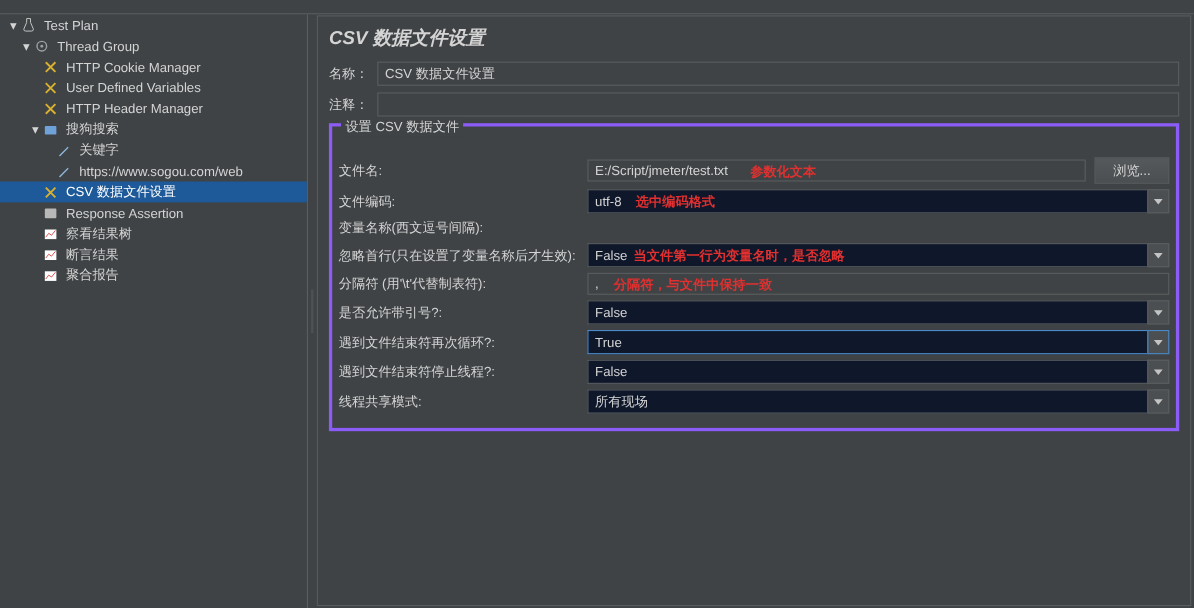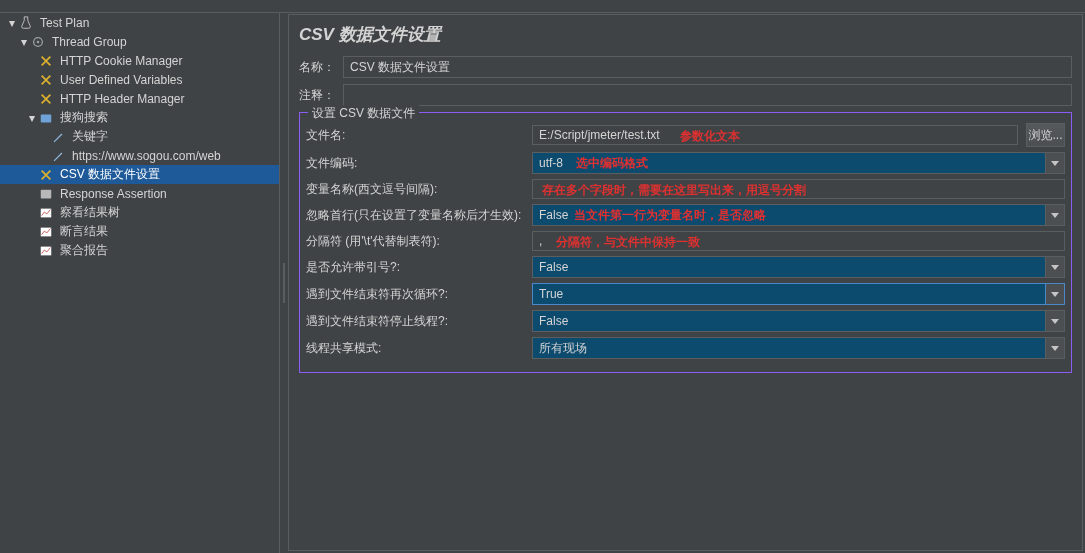--- a/index.html
+++ b/index.html
@@ -14,32 +14,32 @@
 .icon-flask svg,.icon-gear svg,.icon-cross svg,.icon-folder svg,.icon-probe svg,.icon-chart svg { width:14px; height:14px; }
 .label { padding:1px 2px; }
 .splitter { width:8px; background:#3f4345; display:flex; align-items:center; justify-content:center; cursor:col-resize; }
 .splitter-handle { width:2px; height:40px; background:#2b2f31; border-left:1px solid #595d5f; border-right:1px solid #595d5f; }
 .content-panel { flex:1; background:#3f4345; border:1px solid #595d5f; border-top:1px solid #595d5f; margin:1px 2px 2px 0; overflow:hidden; }
 .content-inner { padding:8px 10px 4px 10px; }
 h2.title { font-size:17px; font-weight:bold; font-style:italic; color:#d4d4d4; margin-bottom:10px; }
 .form-row { display:flex; align-items:center; margin-bottom:6px; }
 .form-row .flabel { width:44px; text-align:left; padding-right:4px; }
 .form-row input.textfield { flex:1; height:22px; background:#3f4345; border:1px solid #5a5e60; color:#d4d4d4; padding:0 6px; }
-.groupbox { border:1px solid #8b5cf6; margin-top:2px; padding:10px 6px 8px 6px; position:relative; }
+.groupbox { border:3px solid #8b5cf6; margin-top:2px; padding:28px 6px 8px 6px; position:relative; }
 .group-legend { position:absolute; top:-8px; left:8px; background:#3f4345; padding:0 4px; color:#d4d4d4; }
 .grid-row { display:flex; align-items:center; margin-bottom:5px; position:relative; }
 .grid-row .glabel { width:226px; text-align:left; padding-right:6px; }
 .grid-row .gfield { flex:1; position:relative; }
 .grid-row .textfield { width:100%; height:20px; background:#3f4345; border:1px solid #5a5e60; color:#d4d4d4; padding:0 6px; }
 .combo { display:flex; height:22px; }
-.combo .combo-text { flex:1; border:1px solid #5a5e60; border-right:none; background:#0c4a6e; color:#d4d4d4; padding:2px 6px; display:flex; align-items:center; }
+.combo .combo-text { flex:1; border:1px solid #5a5e60; border-right:none; background:#0f172a; color:#d4d4d4; padding:2px 6px; display:flex; align-items:center; }
 .combo .combo-btn { width:20px; border:1px solid #5a5e60; background:#4b4f51; display:flex; align-items:center; justify-content:center; cursor:pointer; }
 .combo.focused .combo-text,.combo.focused .combo-btn { border-color:#4a88c7; }
 .combo .arrow-down { width:0; height:0; border-left:4px solid transparent; border-right:4px solid transparent; border-top:5px solid #c4c4c4; }
-.btn-browse { width:39px; height:24px; margin-left:8px; background:linear-gradient(#55595b,#4b4f51); border:1px solid #5a5e60; color:#d4d4d4; cursor:pointer; }
+.btn-browse { width:68px; height:24px; margin-left:8px; background:linear-gradient(#55595b,#4b4f51); border:1px solid #5a5e60; color:#d4d4d4; cursor:pointer; }
 .annot { position:absolute; color:#e03030; font-weight:bold; pointer-events:none; z-index:10; }
 .toolbar-bg { position:absolute; top:0; left:0; right:0; height:13px; background:#3f4345; border-bottom:1px solid #595d5f; }
 </style>
 </head>
 <body>
 
 <div class="toolbar-bg"></div>
 
 <div class="workspace">
 
@@ -206,24 +206,20 @@
               <div class="combo-btn">
                   <div class="arrow-down"></div>
                 </div>
             </div>
             <span class="annot" style="left:44px; top:3px;">选中编码格式</span>
           </div>
         </div>
 
         <div class="grid-row">
           <span class="glabel">变量名称(西文逗号间隔):</span>
-          <div class="gfield">
-            <input class="textfield" value="" style="">
-            <span class="annot" style="left:10px; top:3px;">存在多个字段时，需要在这里写出来，用逗号分割</span>
-          </div>
         </div>
 
         <div class="grid-row">
           <span class="glabel">忽略首行(只在设置了变量名称后才生效):</span>
           <div class="gfield">
             <div class="combo">
               <div class="combo-text">False</div>
               <div class="combo-btn">
                   <div class="arrow-down"></div>
                 </div>

